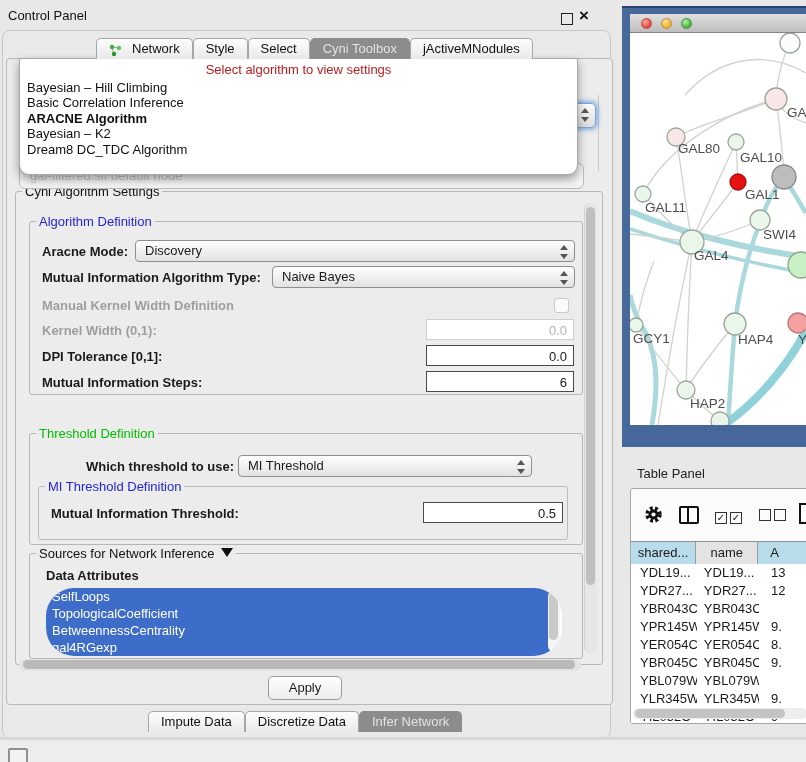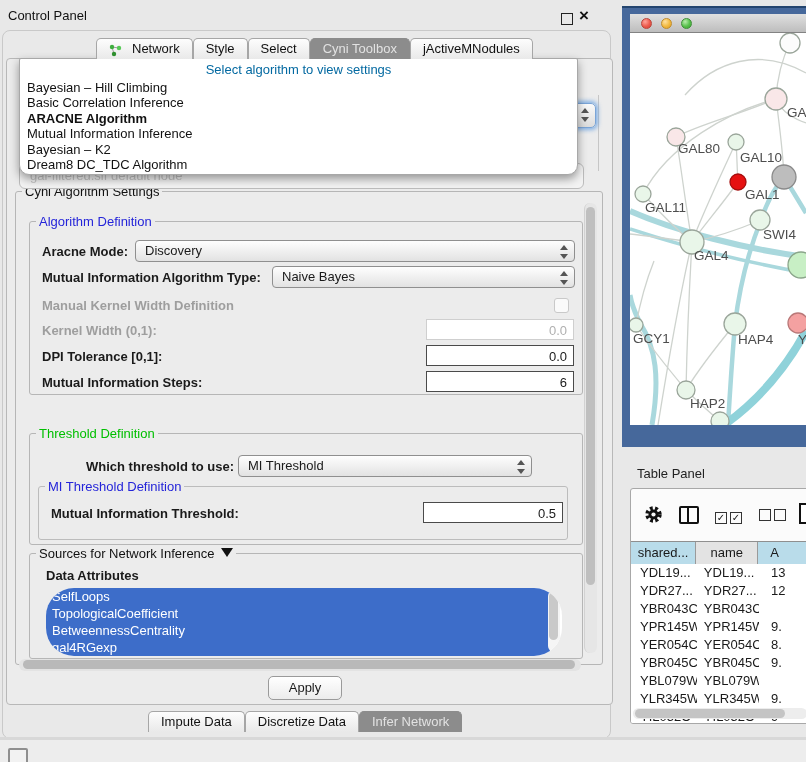--- a/index.html
+++ b/index.html
@@ -20,21 +20,21 @@
   .cp-body{left:6px;top:58px;width:605px;height:645px;background:#ececec;border:1px solid #b8b8b8;border-radius:4px;z-index:2;}
   
   .ghost-combo{left:12px;top:104px;width:565px;height:26px;border:1px solid #bcbcbc;border-radius:6px;
        background:#f3f3f3;color:#c4c4c4;line-height:24px;padding-left:10px;box-sizing:border-box;z-index:1;}
   .grp-frag{left:591px;top:36px;width:1px;height:76px;background:#c6c6c6;z-index:1;}
   .combo-frag{left:565px;top:44px;width:22px;height:23px;border:1px solid #7aa4d6;border-radius:0 5px 5px 0;
        background:linear-gradient(#fafafa,#dcdcdc);box-shadow:0 0 4px 2px rgba(96,156,224,.75);z-index:1;}
   
   .popup{left:12px;top:-1px;width:557px;height:115px;background:#fff;border:1px solid #a8a8a8;
        border-radius:2px 2px 10px 10px;box-shadow:0 4px 10px rgba(0,0,0,.38);z-index:50;}
-  .popup-prompt{position:absolute;left:0;top:3px;width:100%;text-align:center;color:#0369a1;}
+  .popup-prompt{position:absolute;left:0;top:3px;width:100%;text-align:center;color:#b91c1c;}
   .popup-items{position:absolute;left:0;top:21px;width:100%;}
   .pitem{height:15.4px;line-height:15.4px;padding-left:7px;color:#111;}
   .pitem.bold{font-weight:bold;}
   
   .grp{position:absolute;border:1px solid #b6b6b6;border-radius:3px;}
   .grp>.gtitle{position:absolute;top:-8px;left:6px;background:#ececec;padding:0 3px;font-size:13px;}
   .t-blue{color:#2424d9;}.t-green{color:#00bf00;}.t-black{color:#111;}
   .lbl{position:absolute;font-weight:bold;white-space:nowrap;}
   .lbl.dis{color:#9e9e9e;}
   .combo{position:absolute;height:22px;border:1px solid #8f8f8f;border-radius:4px;
@@ -134,21 +134,20 @@
     <div class="abs combo-frag">
         <span class="spin"></span>
       </div>
 
     <div class="abs popup">
       <div class="popup-prompt">Select algorithm to view settings</div>
       <div class="popup-items">
           <div class="pitem">Bayesian – Hill Climbing</div>
           <div class="pitem">Basic Correlation Inference</div>
           <div class="pitem bold">ARACNE Algorithm</div>
-          <div class="pitem">Mutual Information Inference</div>
           <div class="pitem">Bayesian – K2</div>
           <div class="pitem">Dream8 DC_TDC Algorithm</div>
         </div>
     </div>
 
     <div class="grp" style="left:8px;top:132px;width:586px;height:472px;">
       <span class="gtitle t-black">Cyni Algorithm Settings</span>
     </div>
 
     <div class="vsb" style="left:577px;top:144px;width:12px;height:450px;">

